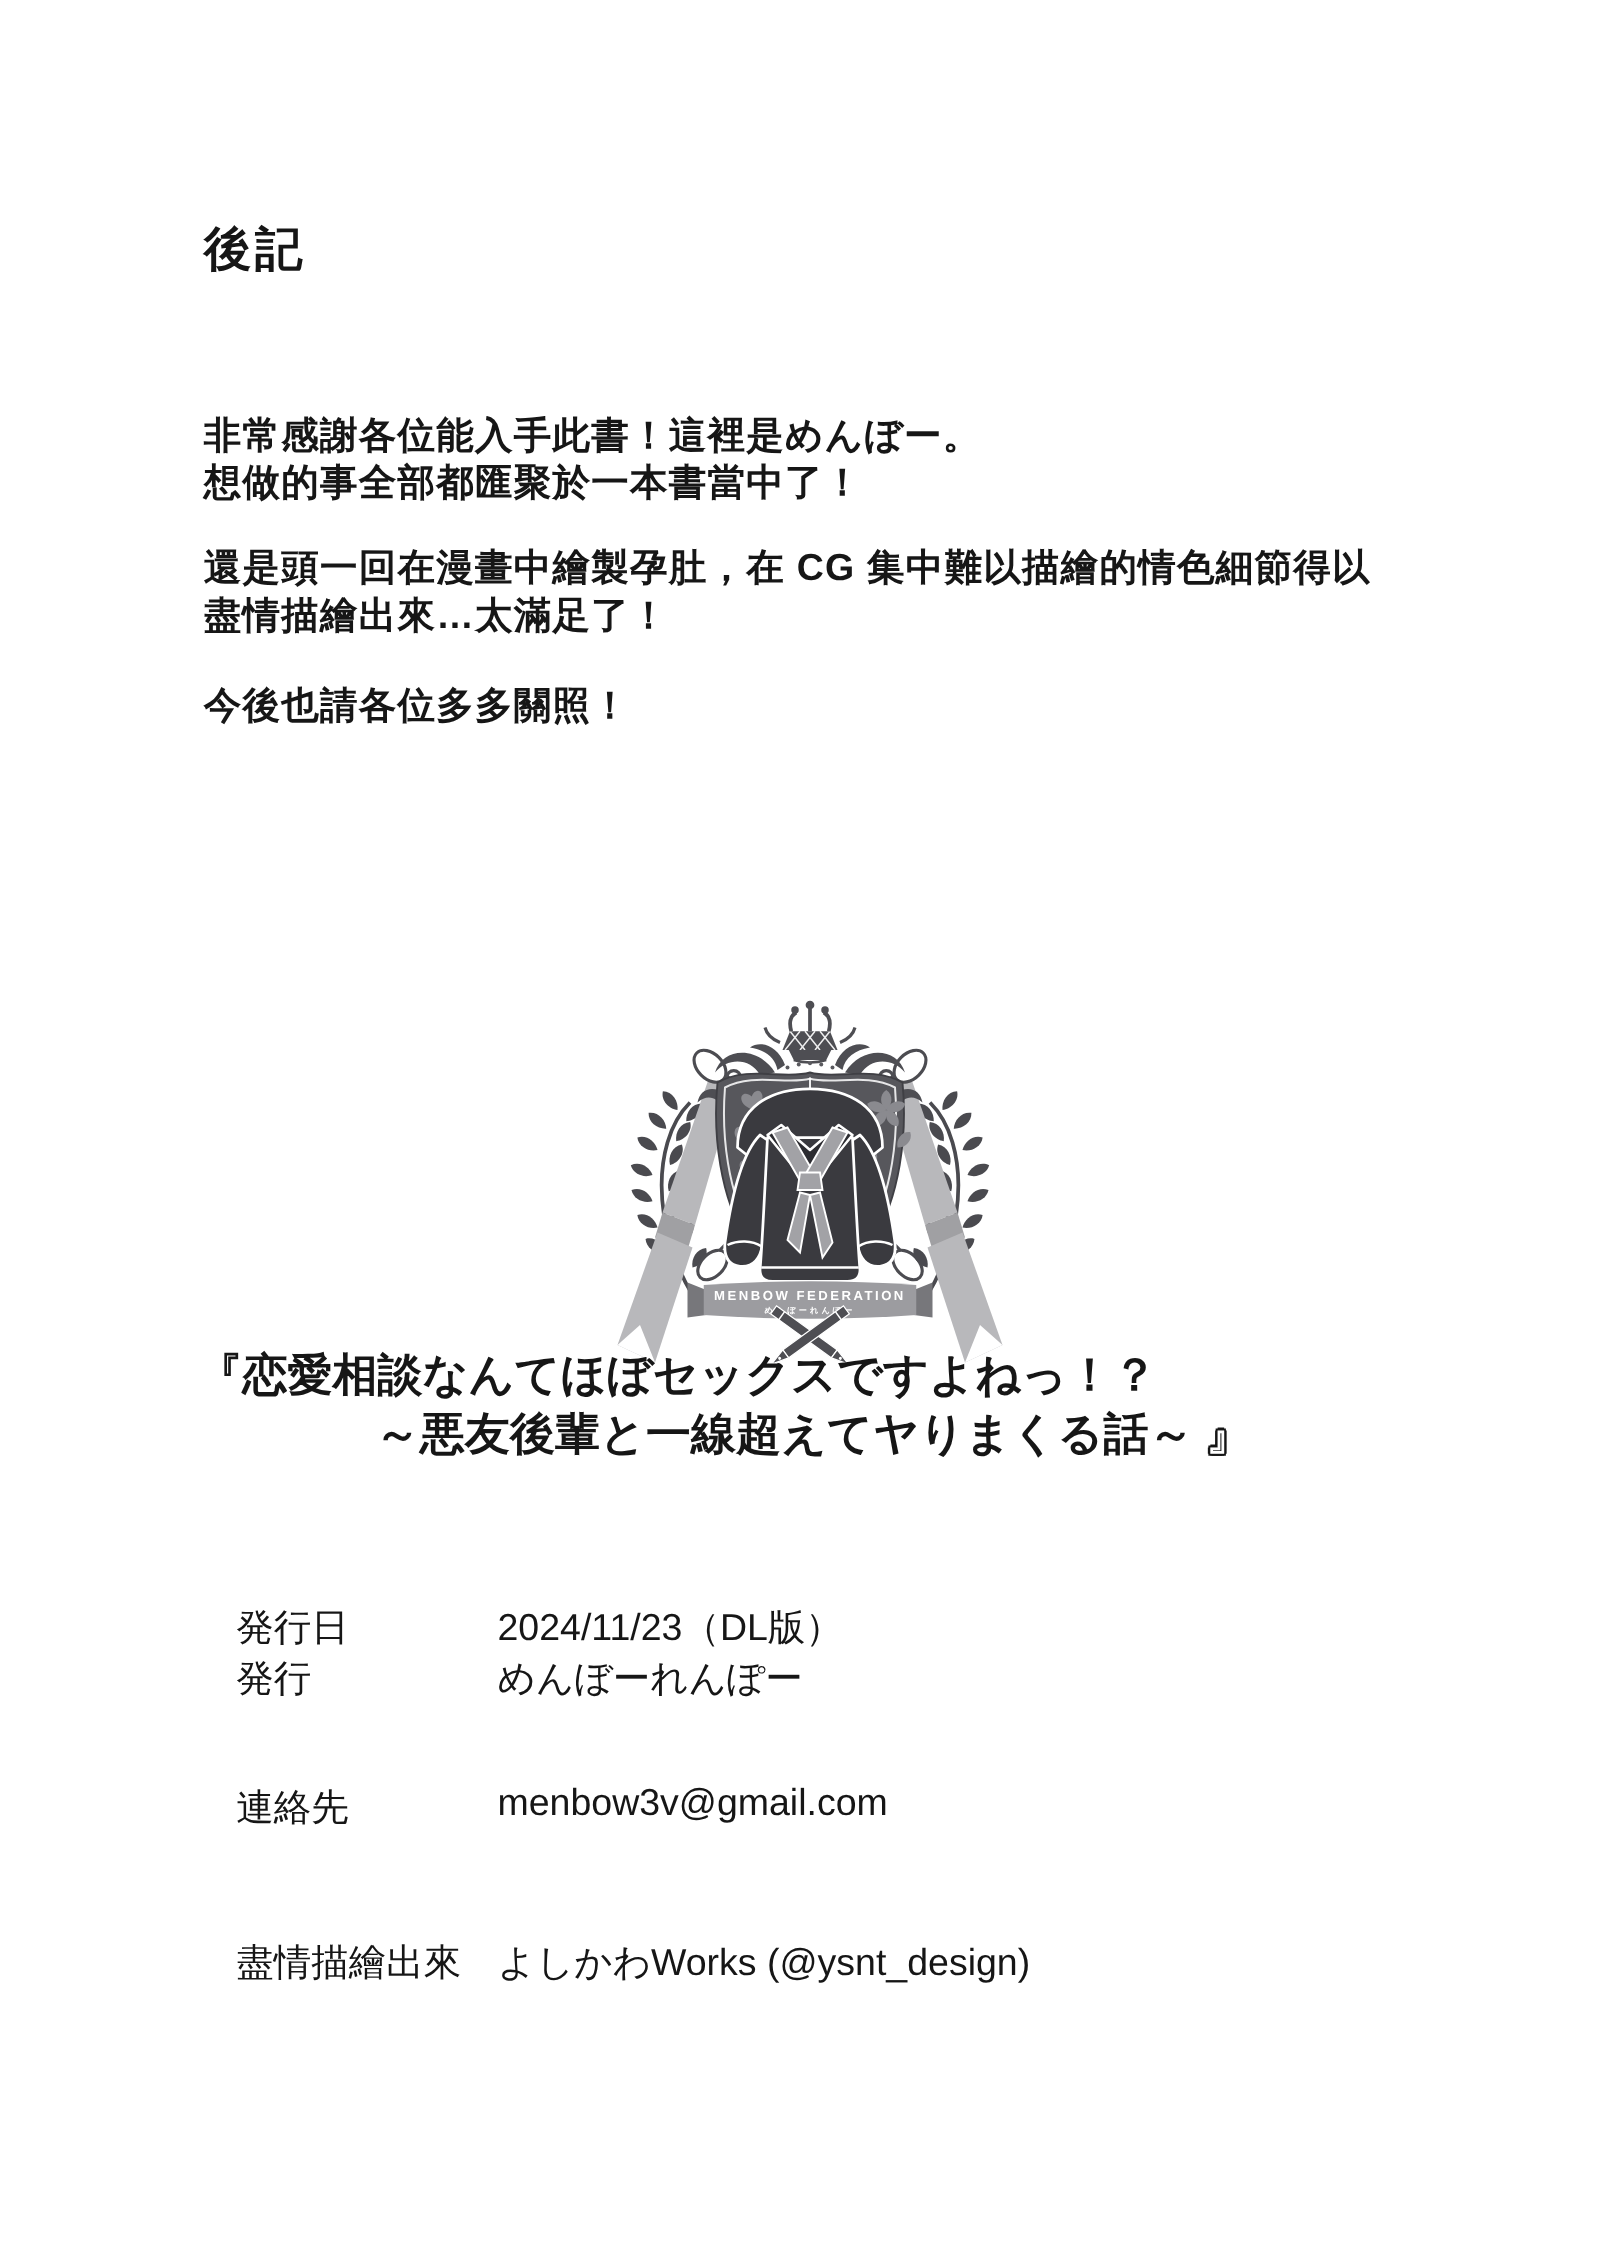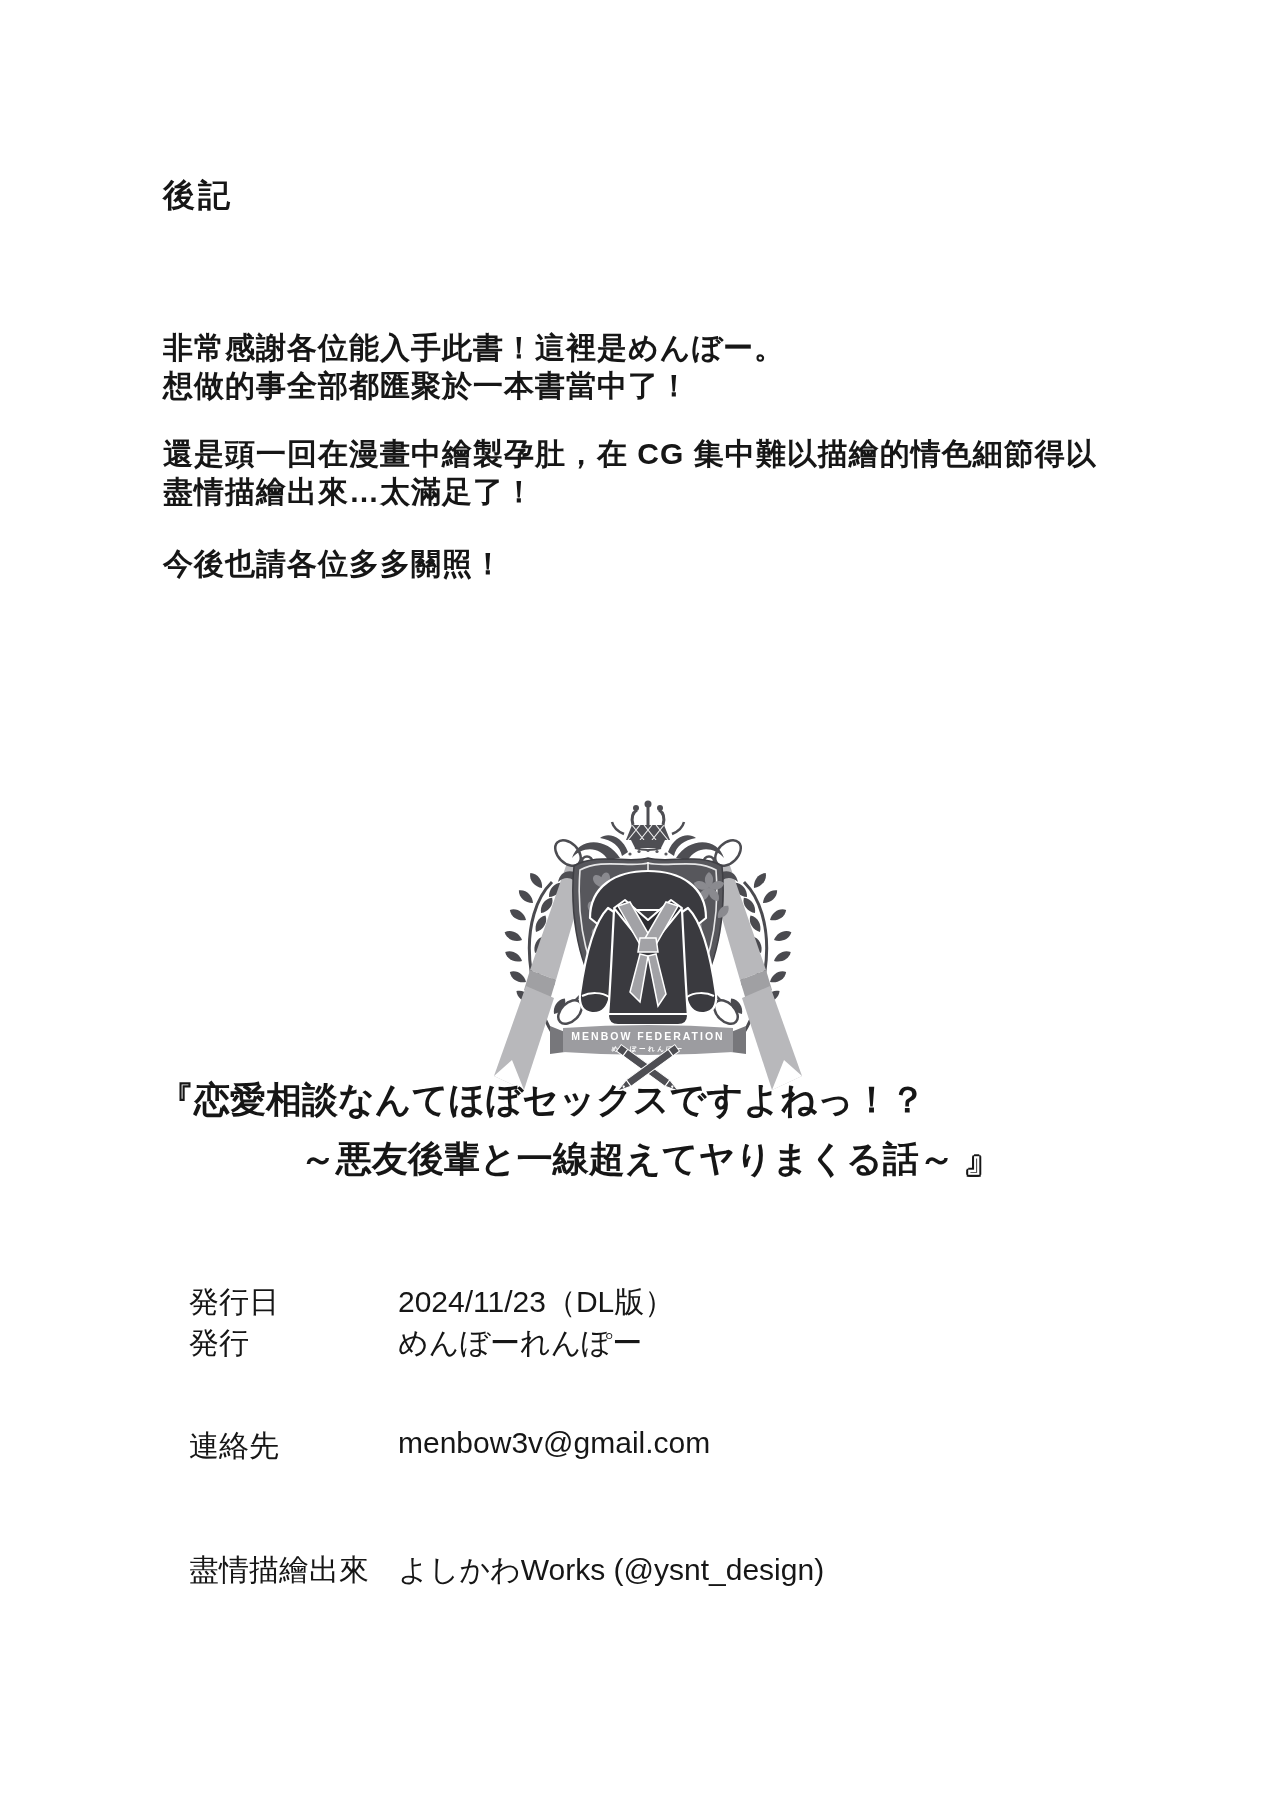--- a/index.html
+++ b/index.html
@@ -3,33 +3,33 @@
 <meta charset="utf-8">
 <style>
   html,body{margin:0;padding:0;background:#ffffff;}
   .page{
     position:relative;width:1280px;height:1807px;background:#ffffff;
     font-family:"Liberation Sans","DejaVu Sans",sans-serif;
     color:#161616;overflow:hidden;
   }
   .heading{
     position:absolute;left:163px;top:174px;
-    font-size:32px;font-weight:700;letter-spacing:3px;white-space:nowrap;
+    font-size:38px;font-weight:700;letter-spacing:3px;white-space:nowrap;
   }
   .bline{
     position:absolute;left:163px;
     font-size:30px;font-weight:700;letter-spacing:1px;white-space:nowrap;
   }
   .bl1{top:328px}.bl2{top:366px}.bl3{top:434px}.bl4{top:472px}.bl5{top:544px}
   .emblem{position:absolute;left:468px;top:798px;width:360px;height:312px;}
   .book-title{
     position:absolute;left:158px;top:1076px;
     font-size:36px;font-weight:700;line-height:47px;white-space:nowrap;letter-spacing:0px;
   }
-  .book-title .l2{padding-left:142px;margin-top:12px;}
+  .book-title .l2{padding-left:142px;}
   .hollow{
     color:#ffffff;
     text-shadow:2px 0 0 #161616,-2px 0 0 #161616,0 2px 0 #161616,0 -2px 0 #161616,
       1.5px 1.5px 0 #161616,-1.5px 1.5px 0 #161616,1.5px -1.5px 0 #161616,-1.5px -1.5px 0 #161616;
   }
   .crow{position:absolute;left:0;width:1280px;height:40px;font-size:30px;font-weight:400;white-space:nowrap;padding-left:34px;}
   .crow .clabel{position:absolute;left:189px;}
   .crow .cvalue{position:absolute;left:398px;}
   .r1{top:1282px}.r2{top:1323px}.r3{top:1426px}.r4{top:1467px}.r5{top:1550px}
 </style>

